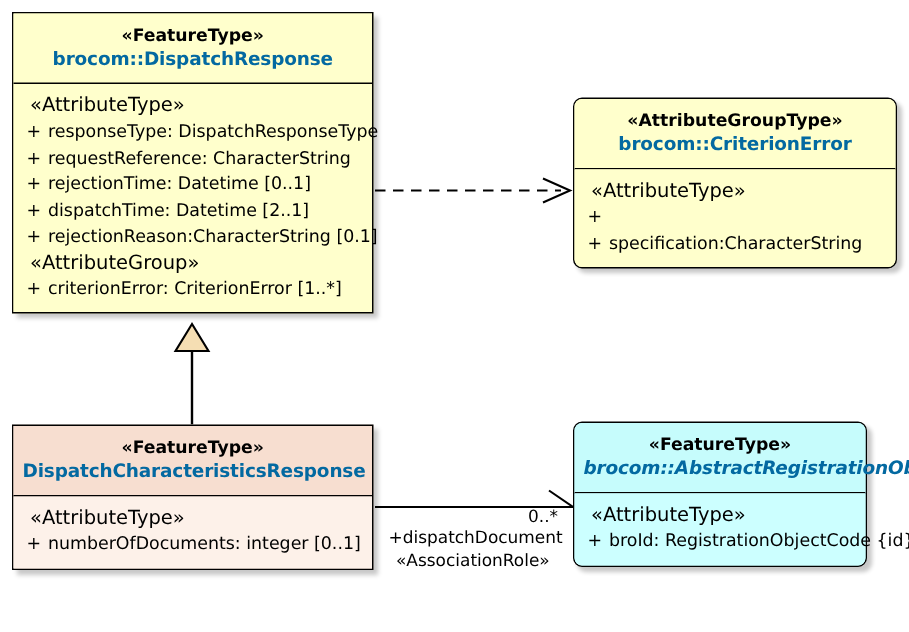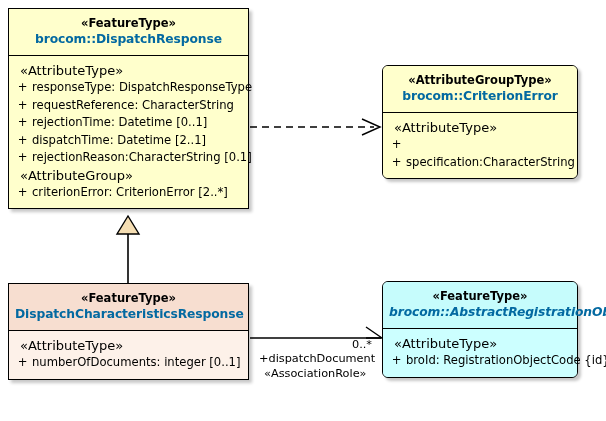--- a/index.html
+++ b/index.html
@@ -163,26 +163,26 @@
         <span class="attr-text">dispatchTime: Datetime [2..1]</span>
       </div>
       <div class="attr-row">
         <span class="attr-vis">+</span>
         <span class="attr-text">rejectionReason:CharacterString [0.1]</span>
       </div>
 
       <div class="grp-label">«AttributeGroup»</div>
       <div class="attr-row">
         <span class="attr-vis">+</span>
-        <span class="attr-text">criterionError: CriterionError [2..*]</span>
-      </div>
-    </div>
-  </div>
-
-  <div class="uml-class fill-yellow rounded" style="left:382px; top:65px; width:196px;">
+        <span class="attr-text">criterionError: CriterionError [1..*]</span>
+      </div>
+    </div>
+  </div>
+
+  <div class="uml-class fill-yellow rounded" style="left:382px; top:65px; width:216px;">
     <div class="cls-header">
       <div class="stereo">«AttributeGroupType»</div>
       <div class="cls-title">brocom::CriterionError</div>
     </div>
     <div class="cls-body">
       <div class="grp-label">«AttributeType»</div>
       <div class="attr-row">
         <span class="attr-vis">+</span>
       </div>
       <div class="attr-row">

